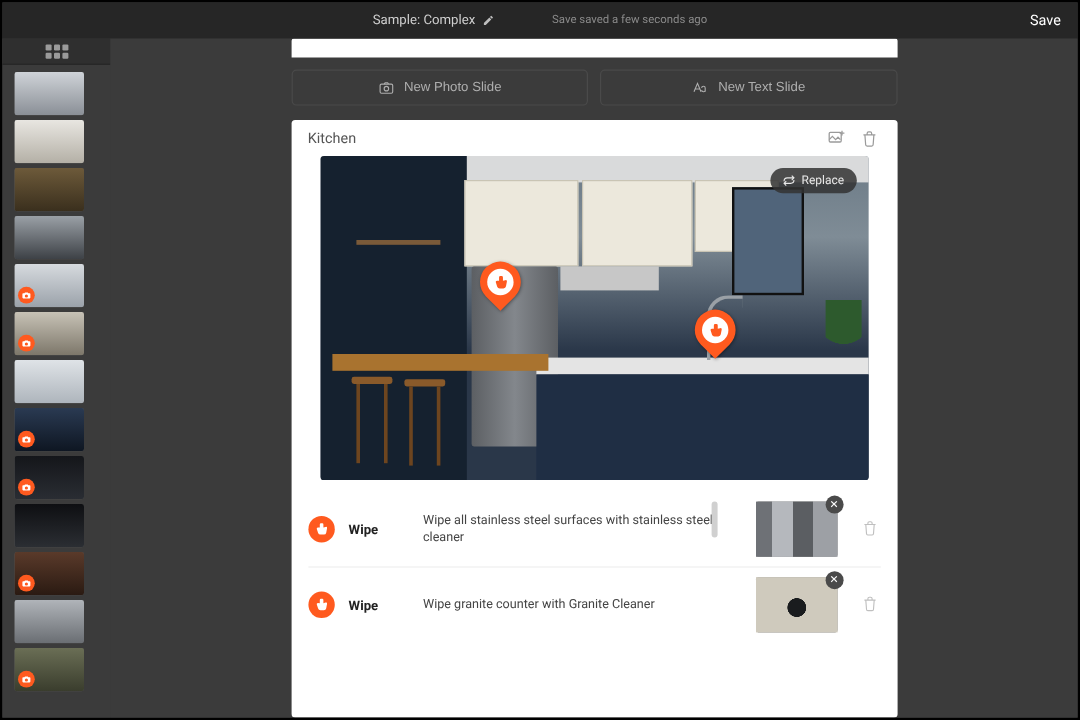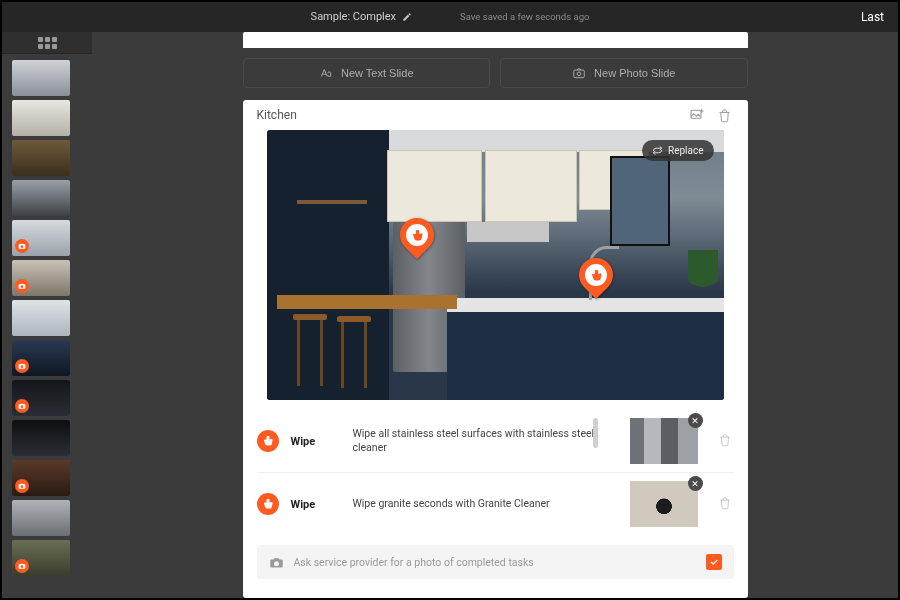--- a/index.html
+++ b/index.html
@@ -92,21 +92,21 @@
 <div class="topbar">
   <div class="center">
     <div class="title-row">
       <span>Sample: Complex</span>
       <svg class="pencil-icon" viewBox="0 0 24 24" fill="#bdbdbd">
               <path d="M3 17.25V21h3.75l11-11-3.75-3.75-11 11zM20.7 7.04a1 1 0 0 0 0-1.41l-2.34-2.34a1 1 0 0 0-1.41 0l-1.83 1.83 3.75 3.75 1.83-1.83z"></path>
             </svg>
     </div>
     <div class="subtitle">Save saved a few seconds ago</div>
   </div>
-  <div class="save">Last</div>
+  <div class="save">Save</div>
 </div>
 
 <div class="body">
 
   <div class="sidebar">
     <div class="sidebar-header">
       <span class="grid-icon">
               <i></i>
               <i></i>
               <i></i>
@@ -184,34 +184,34 @@
                   <path d="M4 7h3l1.5-2h7L17 7h3a2 2 0 0 1 2 2v9a2 2 0 0 1-2 2H4a2 2 0 0 1-2-2V9a2 2 0 0 1 2-2zm8 3a4 4 0 1 0 0 8 4 4 0 0 0 0-8z"></path>
                 </svg>
               </div>
             </div>
           </div>
   </div>
 
   <div class="main">
     <div class="white-sliver"></div>
     <div class="btn-row">
-      <button class="action-btn">
-        <svg viewBox="0 0 24 24" fill="none" stroke="#aeaeae" stroke-width="1.6">
-                <path d="M4 18L9 6l5 12M5.8 14h6.4"></path>
-                <path d="M15 12.5c0-1.4 1.1-2.5 2.5-2.5S20 11.1 20 12.5V18M15 15.5c0 1.4 1.1 2.5 2.5 2.5 1 0 1.9-.6 2.5-1.5"></path>
-              </svg>
-        <span>New Text Slide</span>
-      </button>
       <button class="action-btn">
         <svg viewBox="0 0 24 24" fill="none" stroke="#aeaeae" stroke-width="1.6">
                 <rect x="3" y="7" width="18" height="13" rx="2"></rect>
                 <circle cx="12" cy="13.5" r="3.2"></circle>
                 <path d="M9 7l1.2-2h3.6L15 7"></path>
               </svg>
         <span>New Photo Slide</span>
+      </button>
+      <button class="action-btn">
+        <svg viewBox="0 0 24 24" fill="none" stroke="#aeaeae" stroke-width="1.6">
+                <path d="M4 18L9 6l5 12M5.8 14h6.4"></path>
+                <path d="M15 12.5c0-1.4 1.1-2.5 2.5-2.5S20 11.1 20 12.5V18M15 15.5c0 1.4 1.1 2.5 2.5 2.5 1 0 1.9-.6 2.5-1.5"></path>
+              </svg>
+        <span>New Text Slide</span>
       </button>
     </div>
 
     <div class="card">
       <div class="card-header">
         <span>Kitchen</span>
         <span class="spacer"></span>
         <span class="hbtn">
           <svg viewBox="0 0 24 24" width="16" height="16" fill="none" stroke="#9a9a9a" stroke-width="1.6">
                   <rect x="3" y="5" width="15" height="12" rx="1.5"></rect>
@@ -306,42 +306,31 @@
                     <path d="M4 7h16M9 7V5a2 2 0 0 1 2-2h2a2 2 0 0 1 2 2v2M6 7l1 13a2 2 0 0 0 2 2h6a2 2 0 0 0 2-2l1-13"></path>
                   </svg></div>
               </div>
               <div class="task">
                 <div class="task-icon">
                   <svg viewBox="0 0 24 24" fill="#fff">
                     <path d="M13 2a2 2 0 0 1 2 2v5.3l3.6-1.1a2 2 0 0 1 2.5 2.2l-1.4 7.4A4 4 0 0 1 15.8 21H10a4 4 0 0 1-3.8-2.8L4 11.5A2 2 0 0 1 6 9l3 .3V4a2 2 0 0 1 2-2h2z"></path>
                   </svg>
                 </div>
                 <div class="task-name">Wipe</div>
-                <div class="task-desc">Wipe granite seconds with Granite Cleaner</div>
+                <div class="task-desc">Wipe granite counter with Granite Cleaner</div>
                 <div class="task-thumb-wrap">
                   <div class="task-thumb">
                     <div class="tthumb b"></div>
                   </div>
                   <div class="task-thumb-close">✕</div>
                 </div>
                 <div class="task-del"><svg viewBox="0 0 24 24" width="14" height="14" fill="none" stroke="#bfbfbf" stroke-width="1.6">
                     <path d="M4 7h16M9 7V5a2 2 0 0 1 2-2h2a2 2 0 0 1 2 2v2M6 7l1 13a2 2 0 0 0 2 2h6a2 2 0 0 0 2-2l1-13"></path>
                   </svg></div>
               </div>
             </div>
 
-      <div class="ask-row">
-        <svg class="cam" width="15" height="15" viewBox="0 0 24 24" fill="#9a9a9a">
-                <path d="M4 7h3l1.5-2h7L17 7h3a2 2 0 0 1 2 2v9a2 2 0 0 1-2 2H4a2 2 0 0 1-2-2V9a2 2 0 0 1 2-2zm8 3a4 4 0 1 0 0 8 4 4 0 0 0 0-8z"></path>
-              </svg>
-        <span>Ask service provider for a photo of completed tasks</span>
-        <span class="chk">
-          <svg viewBox="0 0 24 24" fill="none" stroke="#fff" stroke-width="3">
-                  <path d="M5 12l5 5L20 7"></path>
-                </svg>
-        </span>
-      </div>
     </div>
   </div>
 </div>
 
 </div>
   </div>
 
 </body></html>

